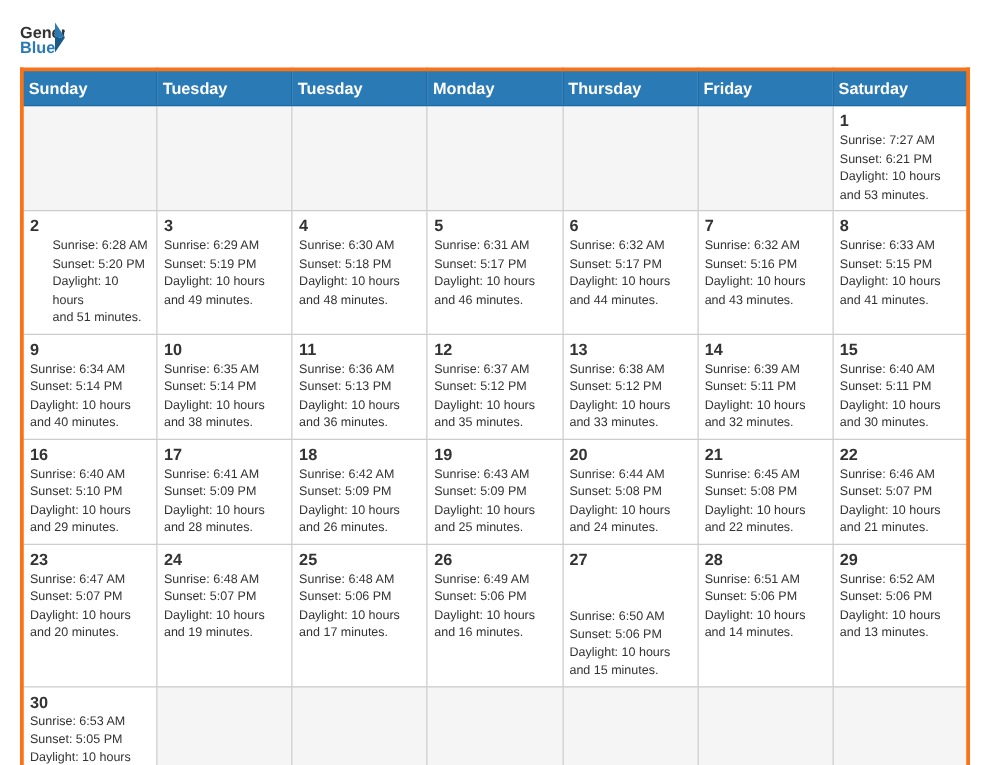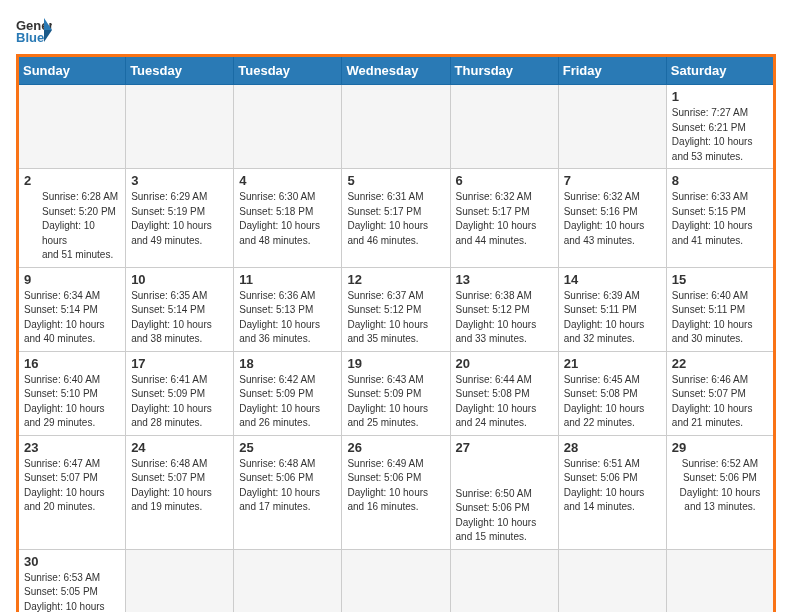--- a/index.html
+++ b/index.html
@@ -100,21 +100,21 @@
     <div class="location"></div>
   </div>
 </div>
 
 <table class="calendar">
   <thead>
     <tr>
     <th>Sunday</th>
         <th>Tuesday</th>
         <th>Tuesday</th>
-        <th>Wednesday</th>
+        <th>Monday</th>
         <th>Thursday</th>
         <th>Friday</th>
         <th>Saturday</th>
       </tr>
   </thead>
   <tbody id="calendar-body">
   <tr>
         <td class="empty"></td>
         <td class="empty"></td>
         <td class="empty"></td>
@@ -320,21 +320,21 @@
         </td>
         <td>
           <span class="day-number">28</span>
           <div class="day-info" style="white-space: pre-line;">Sunrise: 6:51 AM
 Sunset: 5:06 PM
 Daylight: 10 hours
 and 14 minutes.</div>
         </td>
         <td>
           <span class="day-number">29</span>
-          <div class="day-info" style="white-space: pre-line; text-align: center;">Sunrise: 6:52 AM
+          <div class="day-info" style="white-space: pre-line;">Sunrise: 6:52 AM
 Sunset: 5:06 PM
 Daylight: 10 hours
 and 13 minutes.</div>
         </td>
       </tr>
       <tr class="last-row">
         <td class="has-data">
           <span class="day-number">30</span>
           <div class="day-info" style="white-space: pre-line;">Sunrise: 6:53 AM
 Sunset: 5:05 PM

